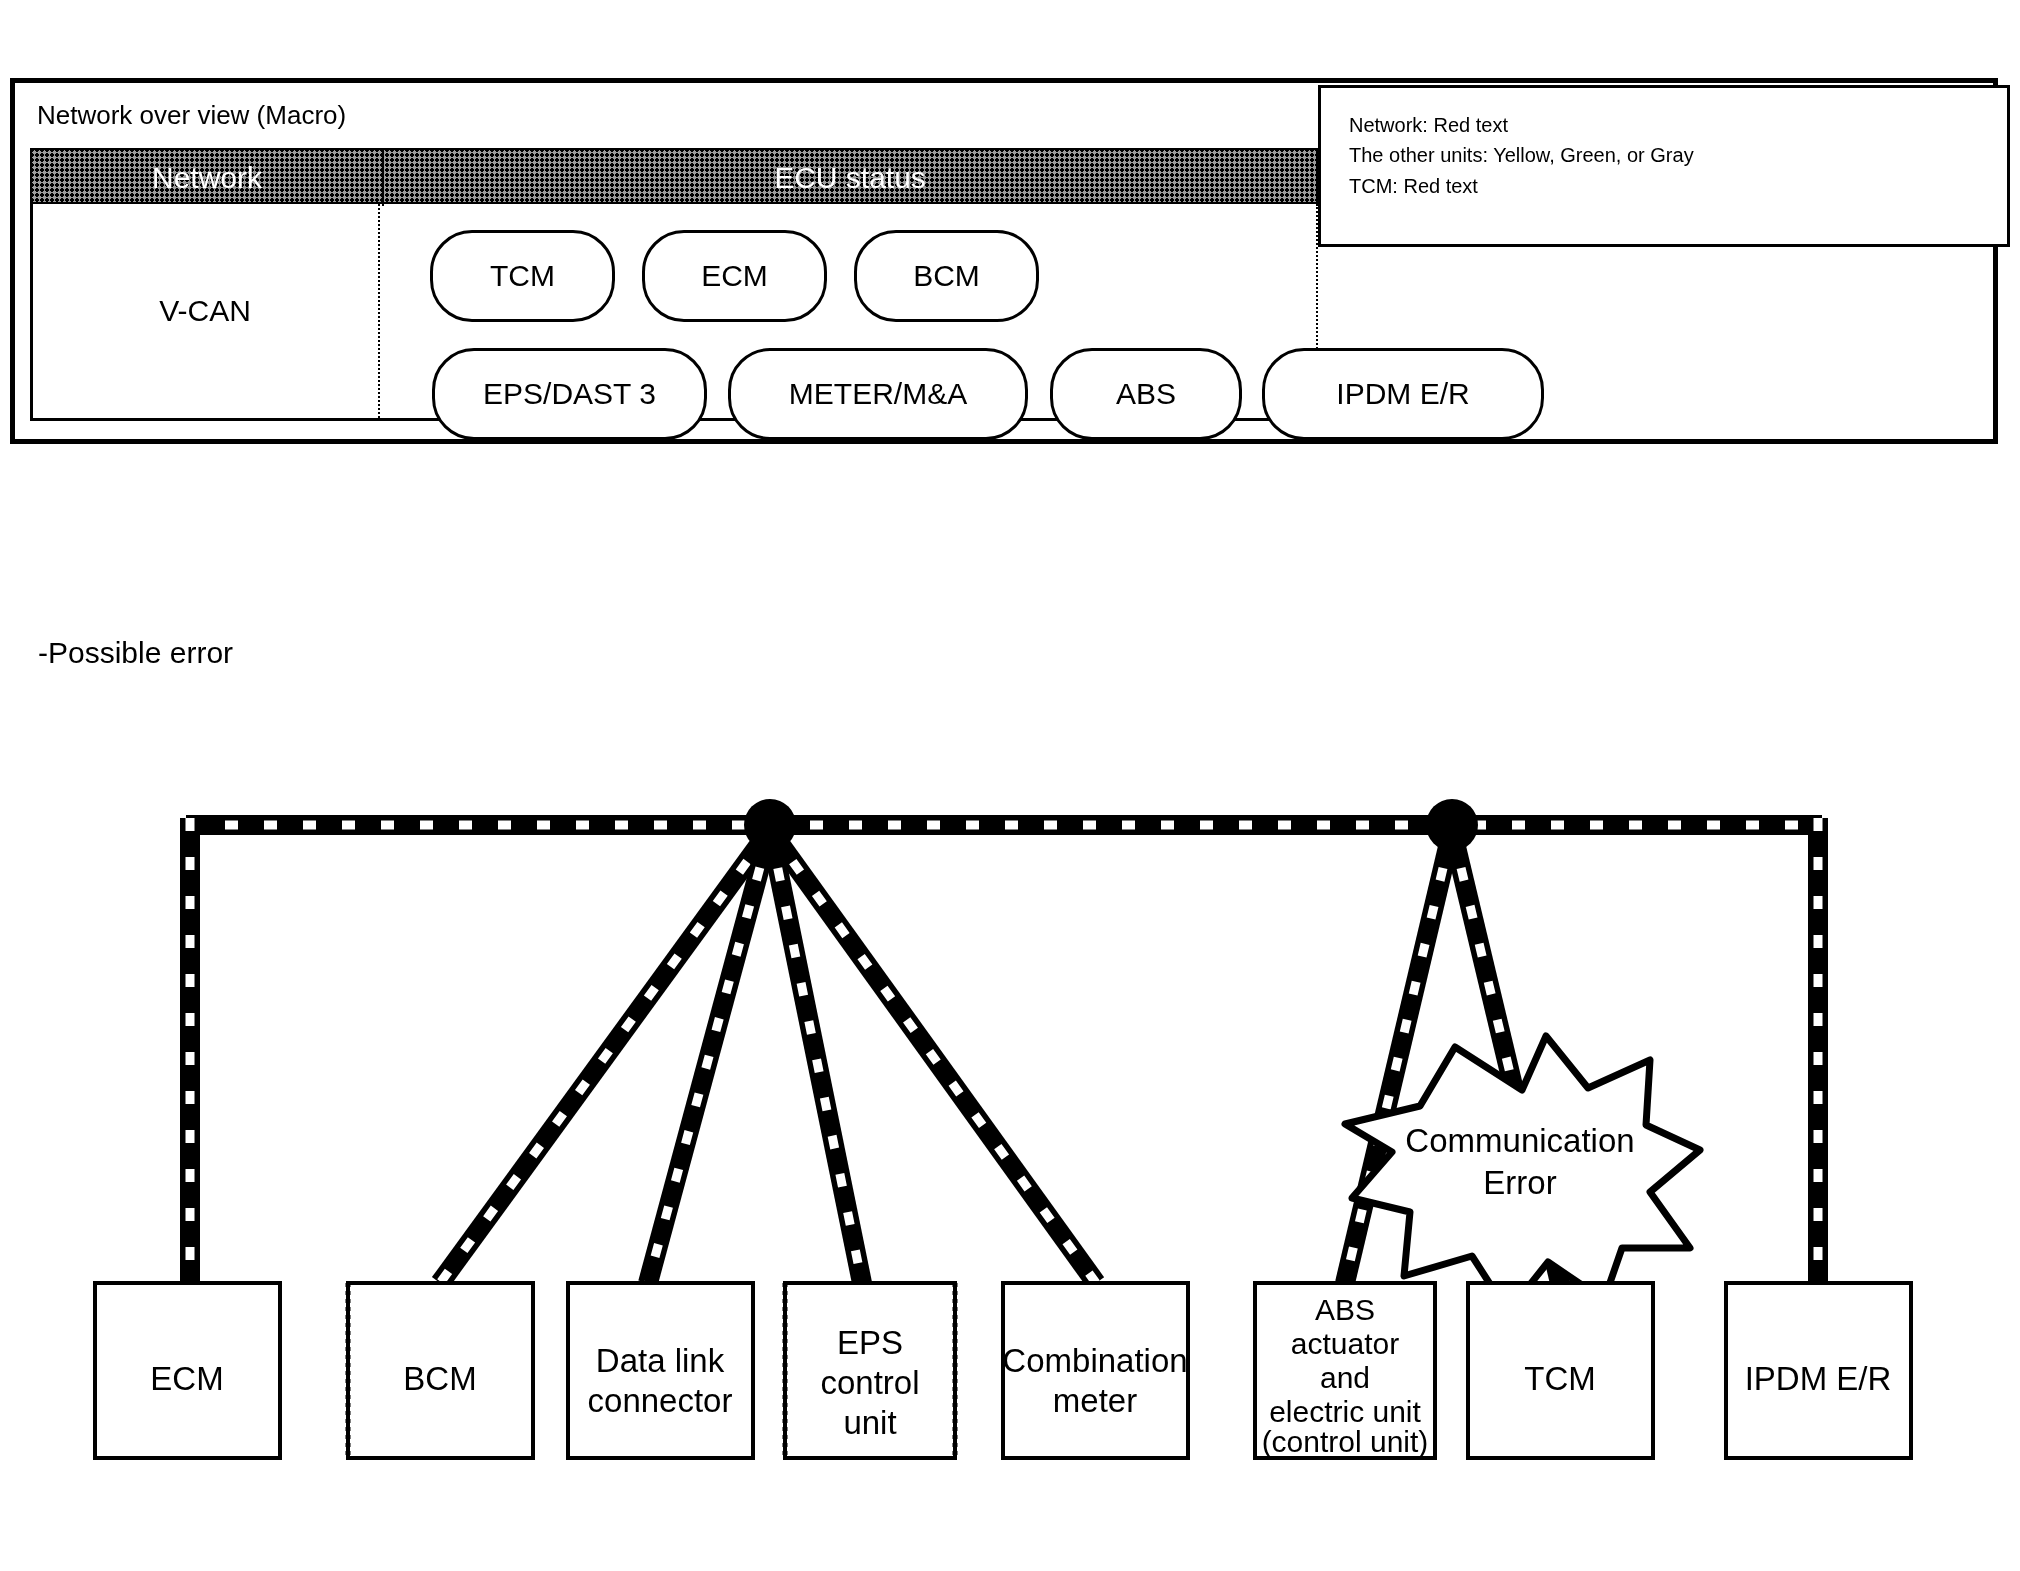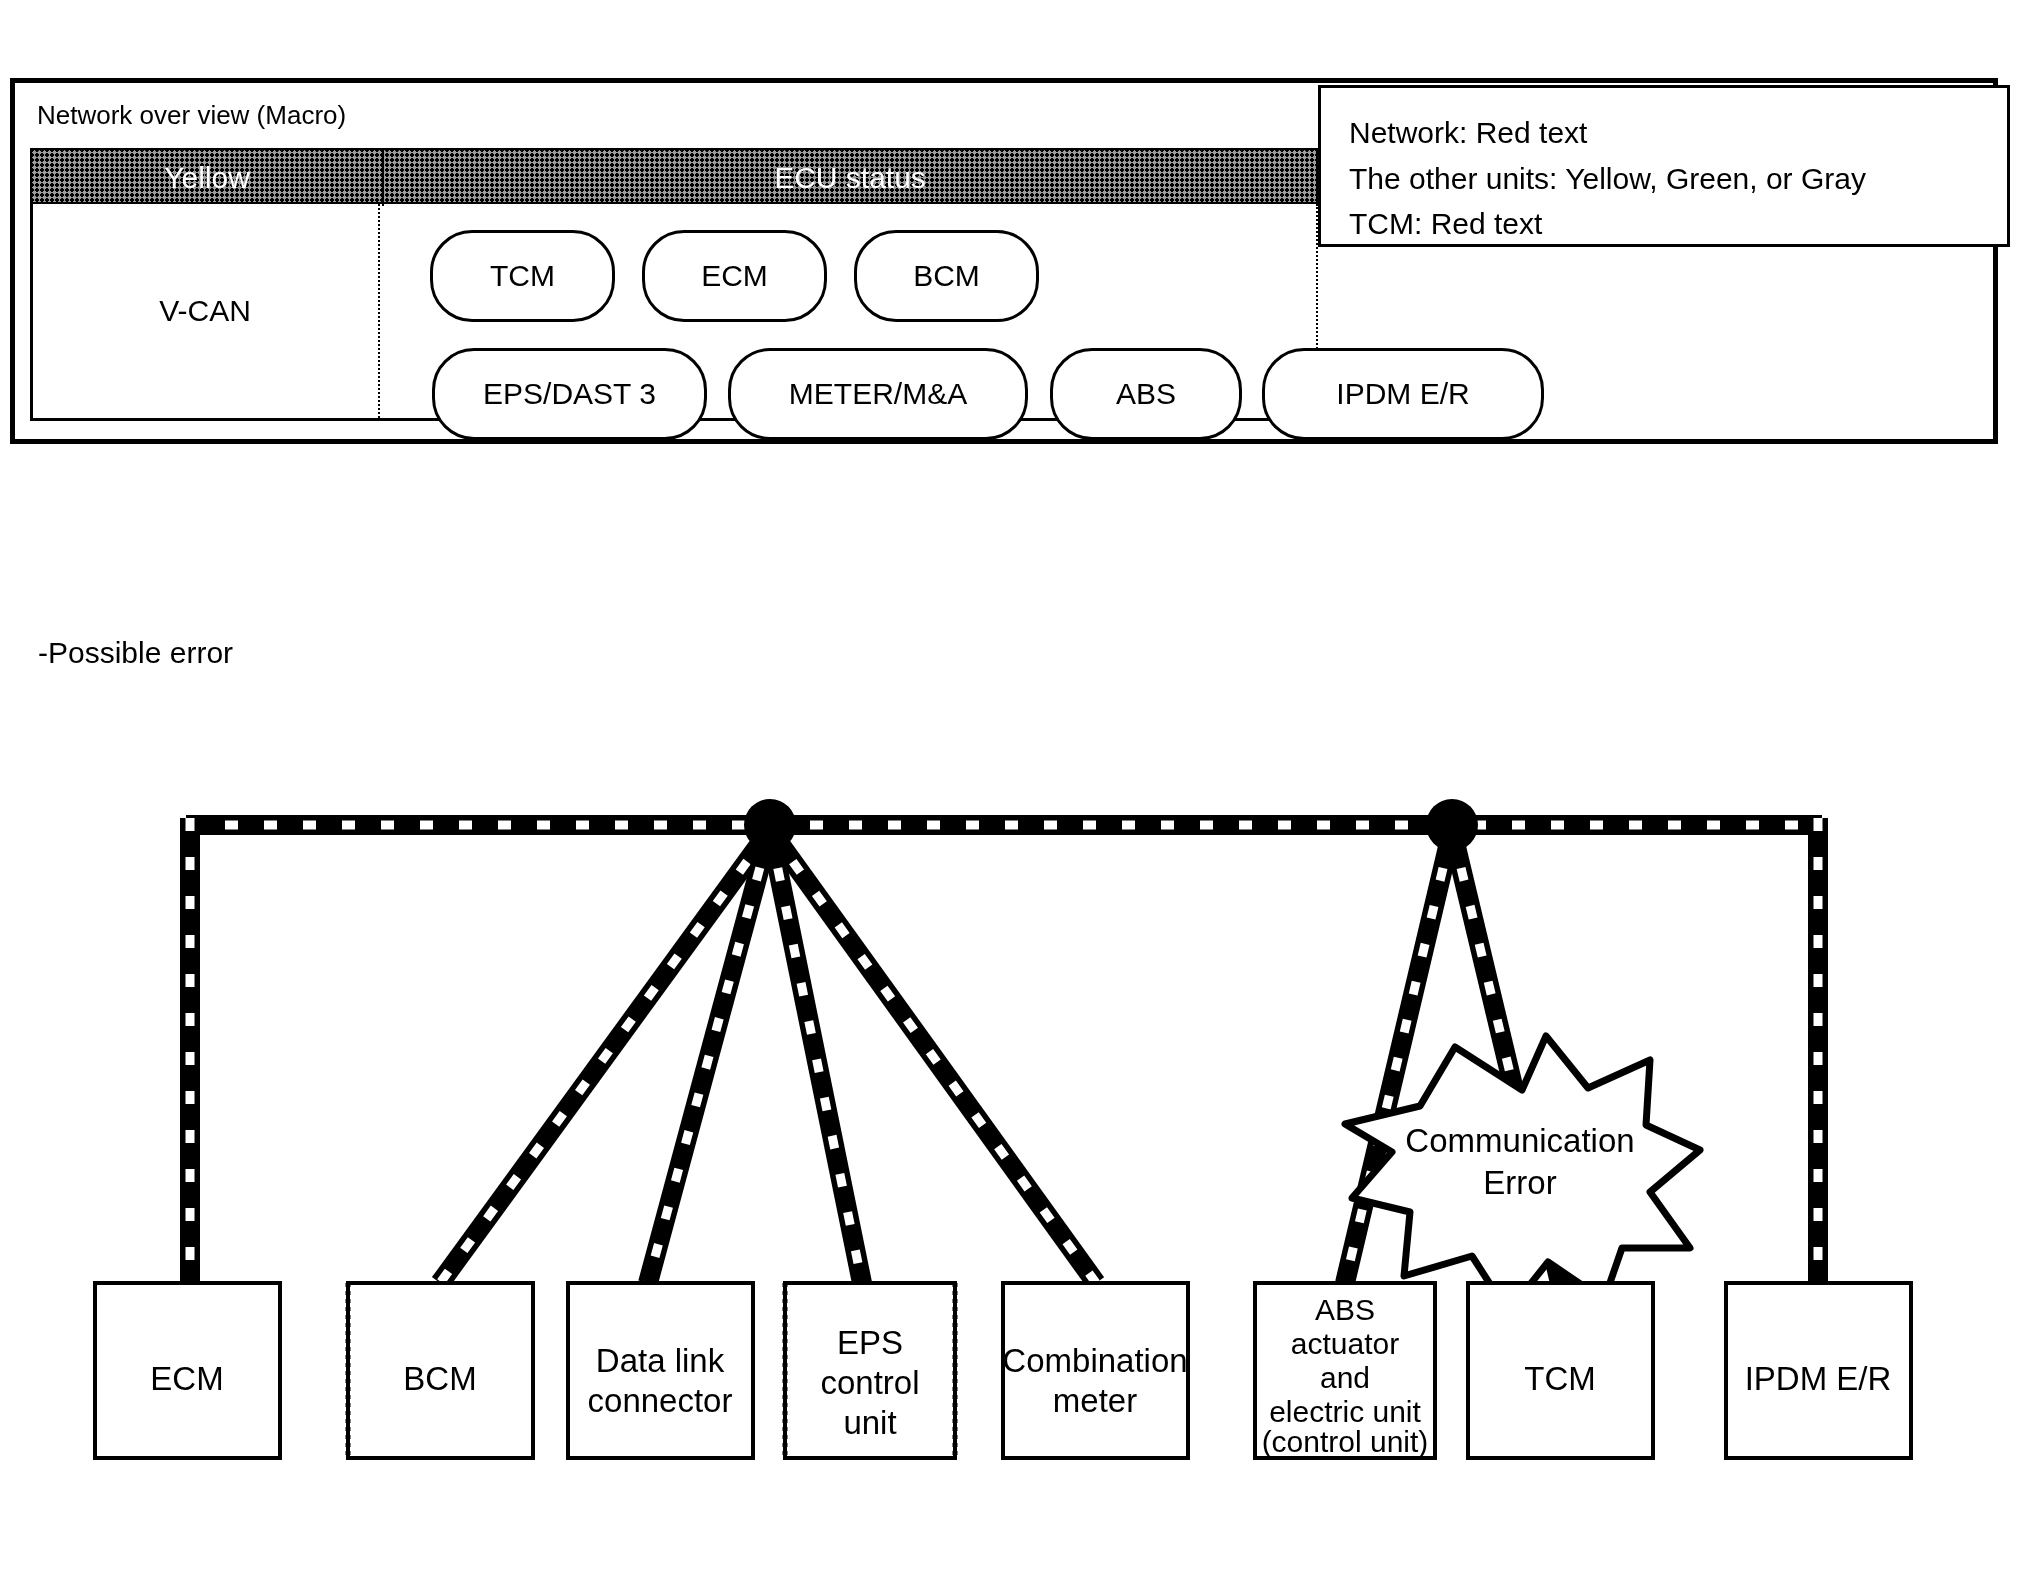--- a/index.html
+++ b/index.html
@@ -41,41 +41,41 @@
 
   
   .ecu{position:absolute;border:3px solid #000;border-radius:42px;background:#fff;
        display:flex;align-items:center;justify-content:center;font-size:30px;
        box-sizing:border-box;}
 
   
   #legend-box{left:1318px;top:85px;width:692px;height:162px;
               border:3px solid #000;background:#fff;box-sizing:border-box;
               padding:22px 0 0 28px;}
-  #legend-box div{font-size:30px;line-height:1.52;}
+  #legend-box div{font-size:20px;line-height:1.52;}
 
   
   #possible-error{left:38px;top:590px;font-size:30px;margin-top:46px;}
 
   
   #net-svg{left:0;top:700px;width:2020px;height:871px;}
 </style>
 </head>
 <body>
 
 <div class="abs lbl" id="consult-title">-CONSULT display</div>
 
 <div class="abs" id="consult-frame">
   <div class="abs lbl" style="left:22px;top:18px;font-size:26px;">Network over view (Macro)</div>
 </div>
 
 <div class="abs" id="consult-table">
 
   <div id="hdr-band">
-    <div class="hdr-cell" id="hdr-network">Yellow</div>
+    <div class="hdr-cell" id="hdr-network">Network</div>
     <div class="hdr-cell" id="hdr-ecu">ECU status</div>
     <div id="hdr-divider"></div>
   </div>
 
   <div id="body-row">
     <div id="vcan-cell">V-CAN</div>
   </div>
   <div id="table-left-rule"></div>
   <div id="table-bottom-rule"></div>
 

